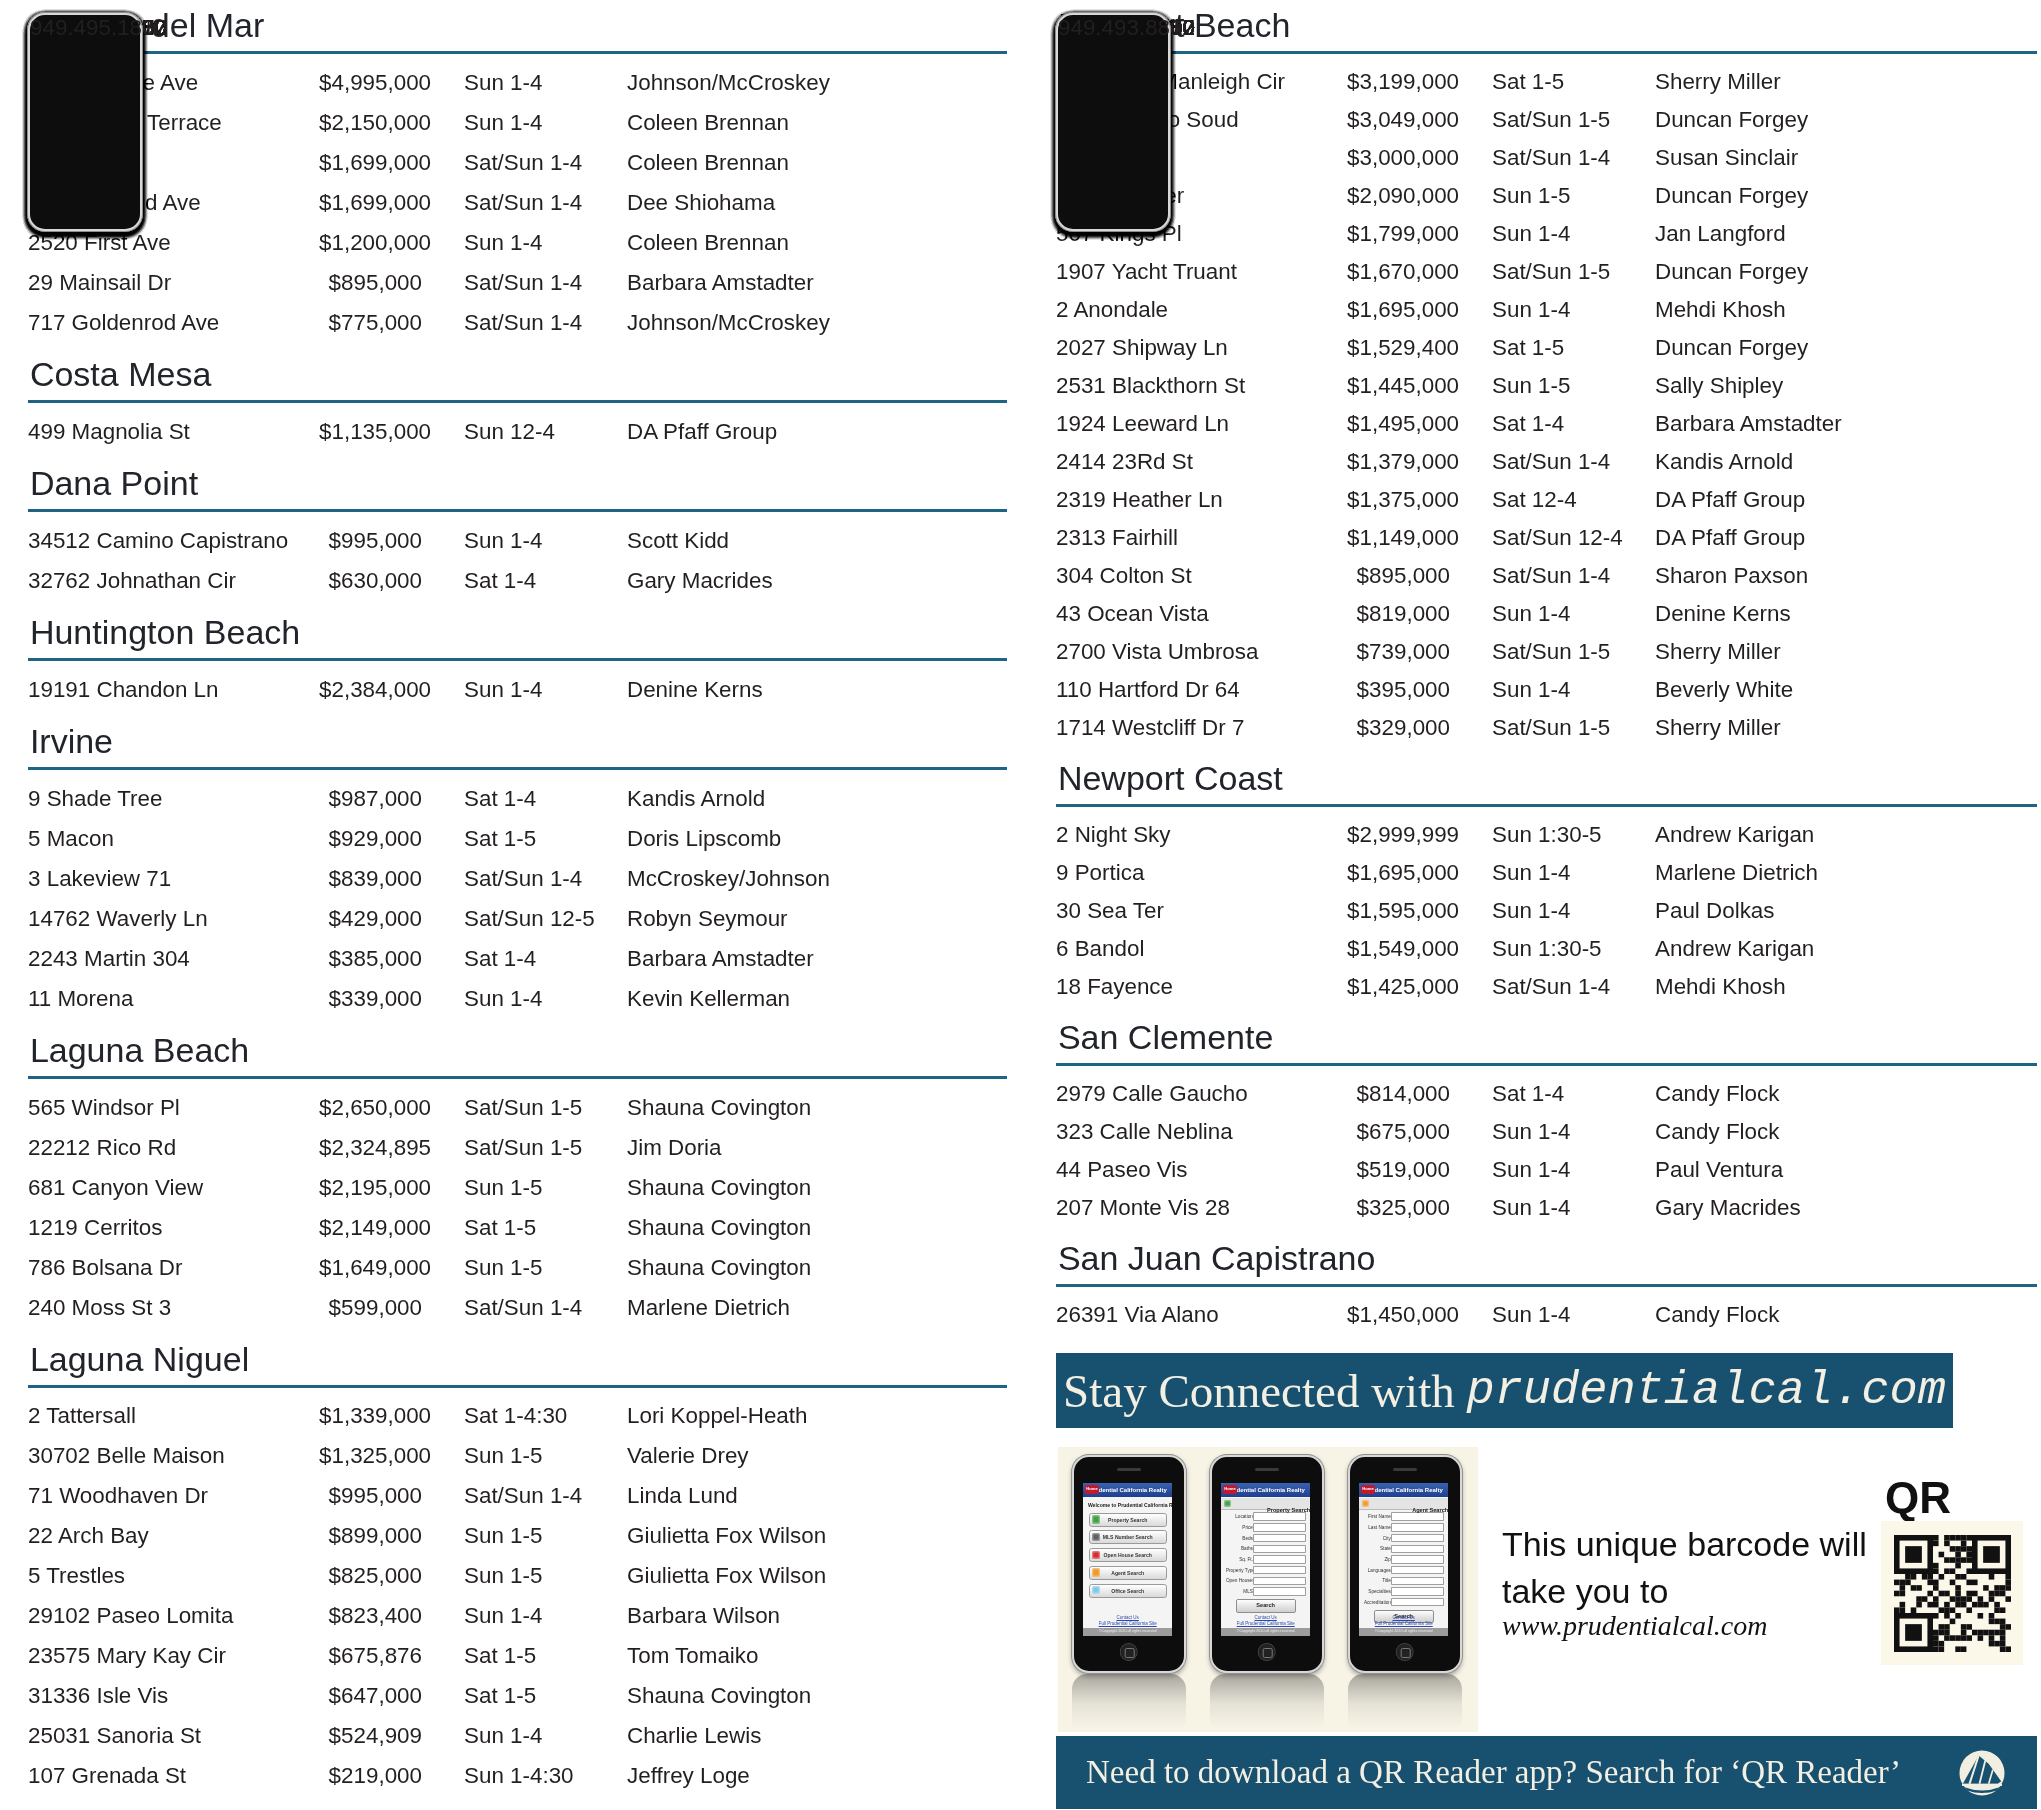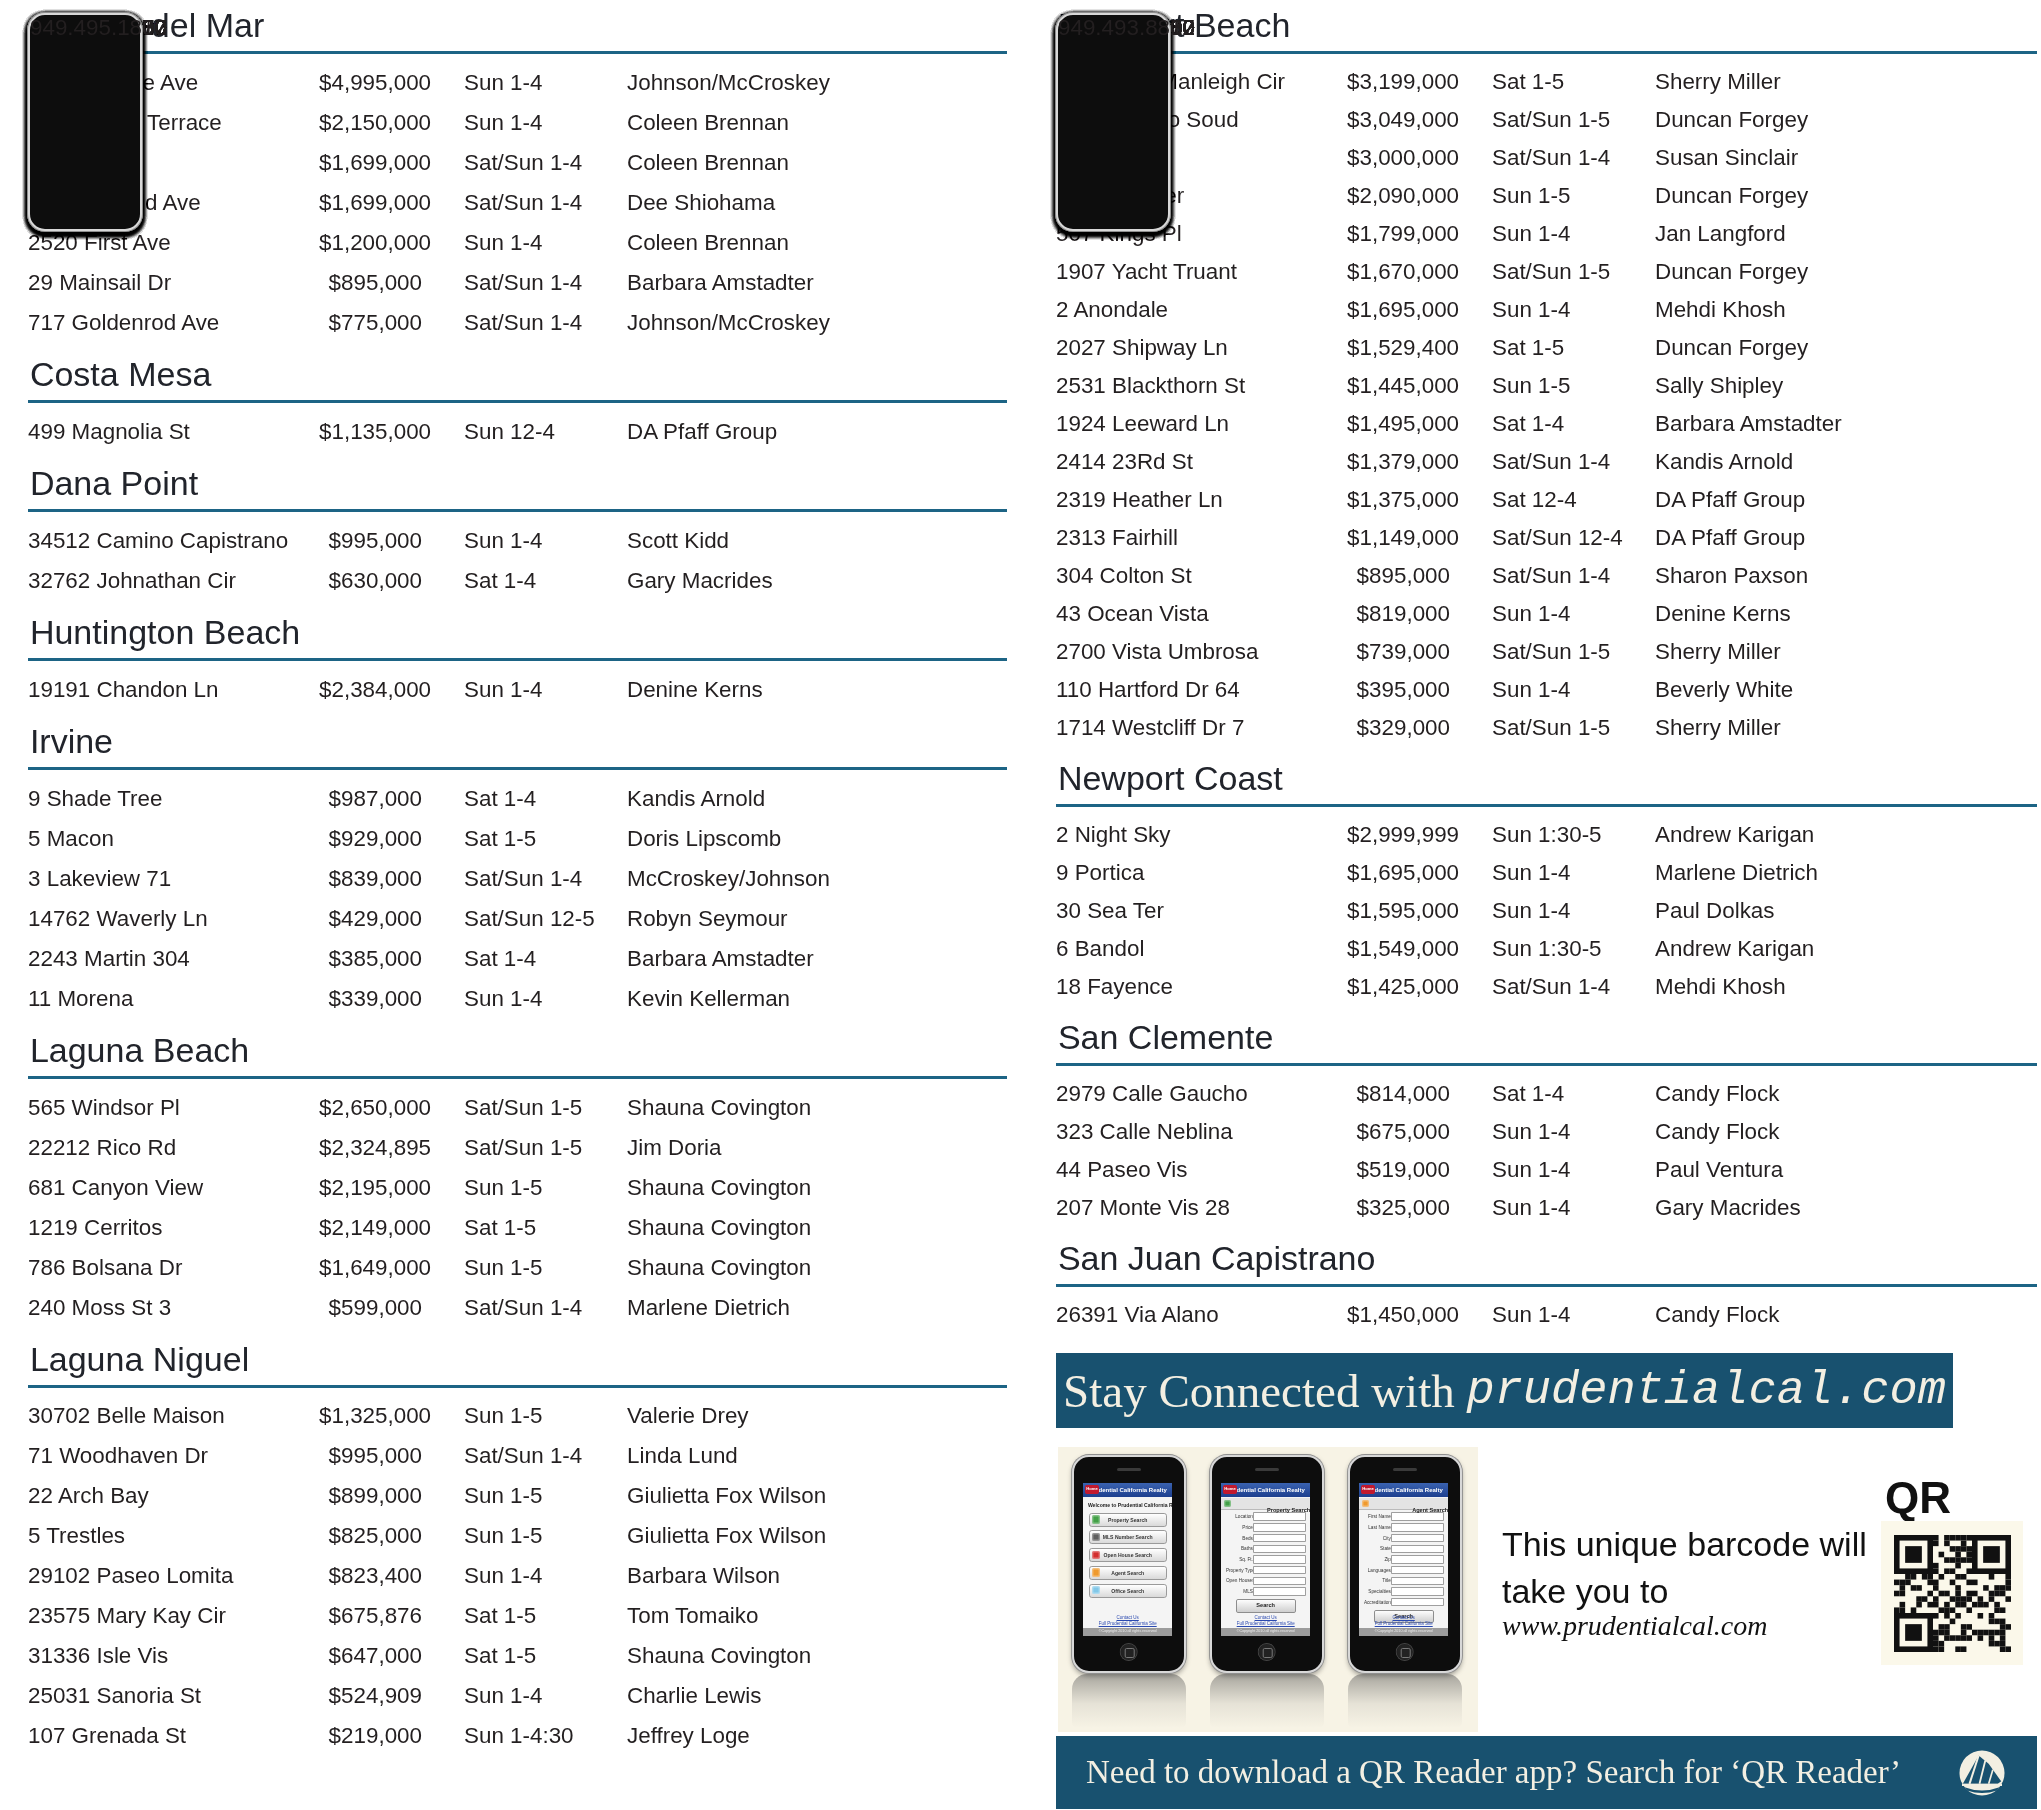--- a/index.html
+++ b/index.html
@@ -276,20 +276,27 @@
             <span class="price">$599,000</span>
             <span class="time">Sat/Sun 1-4</span>
             <span class="agent">Marlene Dietrich</span>
             <span class="phone">949.794.5777</span>
           </div>
         </div>
       </section>
       <section class="city">
         <h2 class="city">Laguna Niguel</h2>
         <div class="rows">
+          <div class="listing-row">
+            <span class="addr">2 Tattersall</span>
+            <span class="price">$1,339,000</span>
+            <span class="time">Sat 1-4:30</span>
+            <span class="agent">Lori Koppel-Heath</span>
+            <span class="phone">949.644.6200</span>
+          </div>
           <div class="listing-row">
             <span class="addr">30702 Belle Maison</span>
             <span class="price">$1,325,000</span>
             <span class="time">Sun 1-5</span>
             <span class="agent">Valerie Drey</span>
             <span class="phone">949.499.5900</span>
           </div>
           <div class="listing-row">
             <span class="addr">71 Woodhaven Dr</span>
             <span class="price">$995,000</span>

